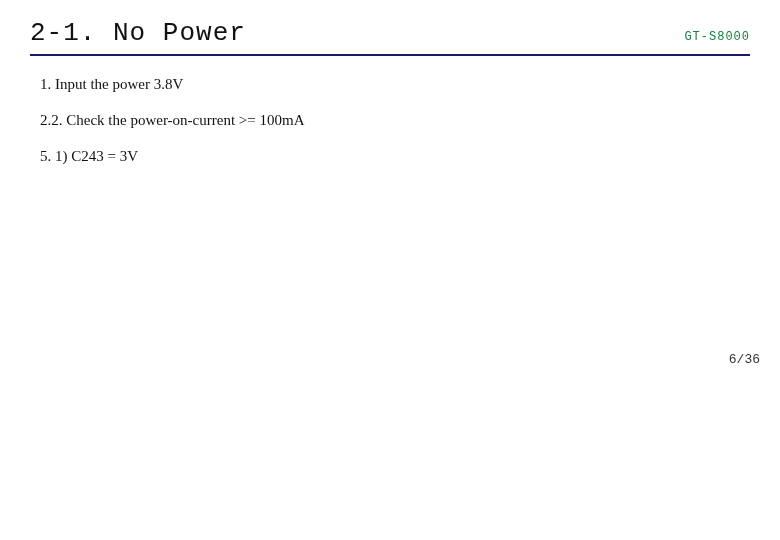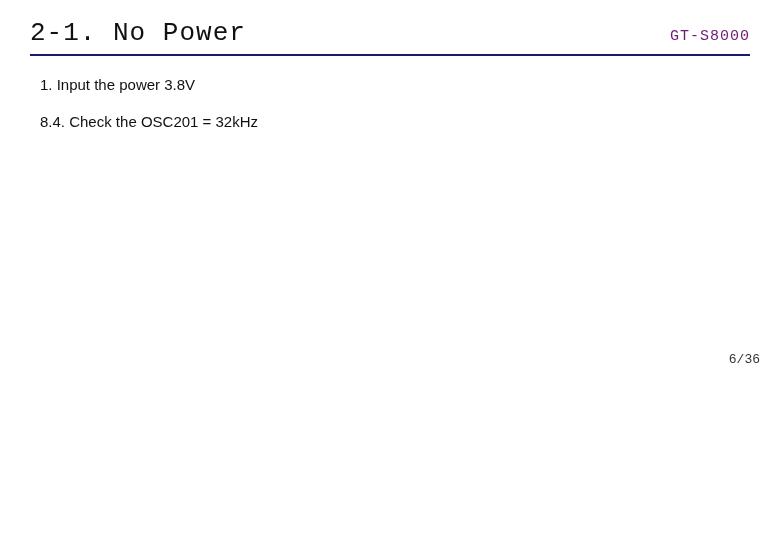--- a/index.html
+++ b/index.html
@@ -36,40 +36,40 @@
 
     .page-title {
       font-size: 26px;
       font-weight: normal;
       color: #111111;
       letter-spacing: 1px;
       font-family: 'Courier New', Courier, monospace;
     }
 
     .model-number {
-      font-size: 15px;
-      color: #701a75;
+      font-size: 12px;
+      color: #15803d;
       font-family: 'Courier New', Courier, monospace;
       letter-spacing: 1px;
     }
 
     .content {
       padding-left: 10px;
     }
 
     .step-item {
       margin-bottom: 14px;
       font-size: 15px;
       color: #111111;
       line-height: 1.4;
       font-family: 'Courier New', Courier, monospace;
     }
 
     .step-item span {
-      font-family: Liberation Sans, sans-serif;
+      font-family: Liberation Serif, serif;
       text-align: center;
     }
 
     .page-number {
       position: absolute;
       bottom: 12px;
       right: 20px;
       font-size: 13px;
       color: #333333;
       font-family: 'Courier New', Courier, monospace;
@@ -80,17 +80,18 @@
 <body>
 
 <div class="page-container">
   <div class="header">
     <span class="page-title">2-1. No Power</span>
     <span class="model-number">GT-S8000</span>
   </div>
 
   <div class="content" id="steps-container">
   <div class="step-item"><span>1. Input the power 3.8V</span></div>
-      <div class="step-item"><span>8.4. Check the OSC201 = 32kHz</span></div>
+      <div class="step-item"><span>2.2. Check the power-on-current &gt;= 100mA</span></div>
+      <div class="step-item"><span>5.    1) C243 = 3V</span></div>
     </div>
 
   <div class="page-number">6/36</div>
 </div>
 
 </body></html>

